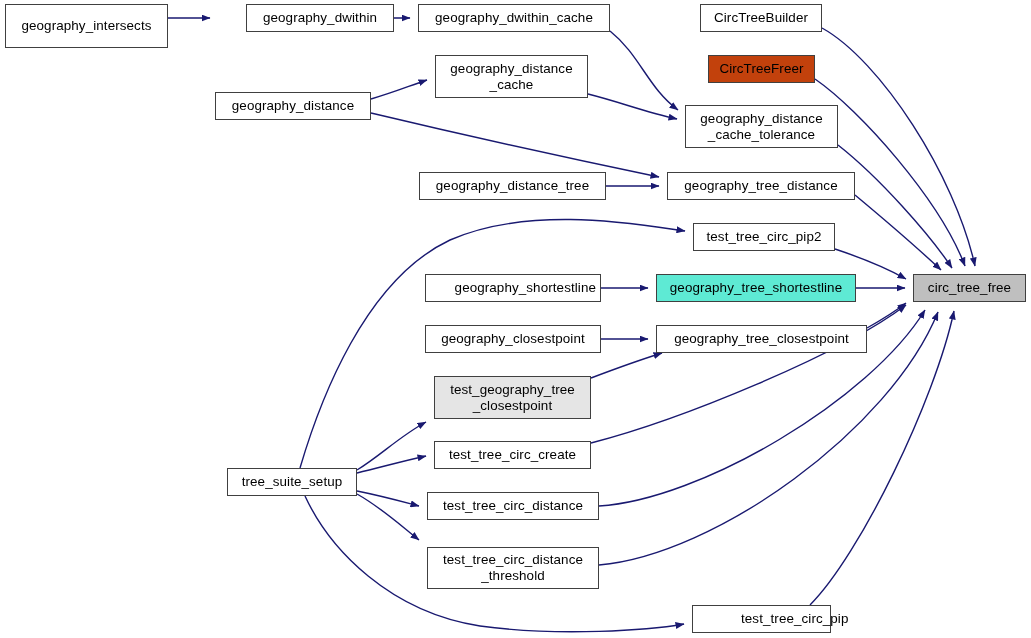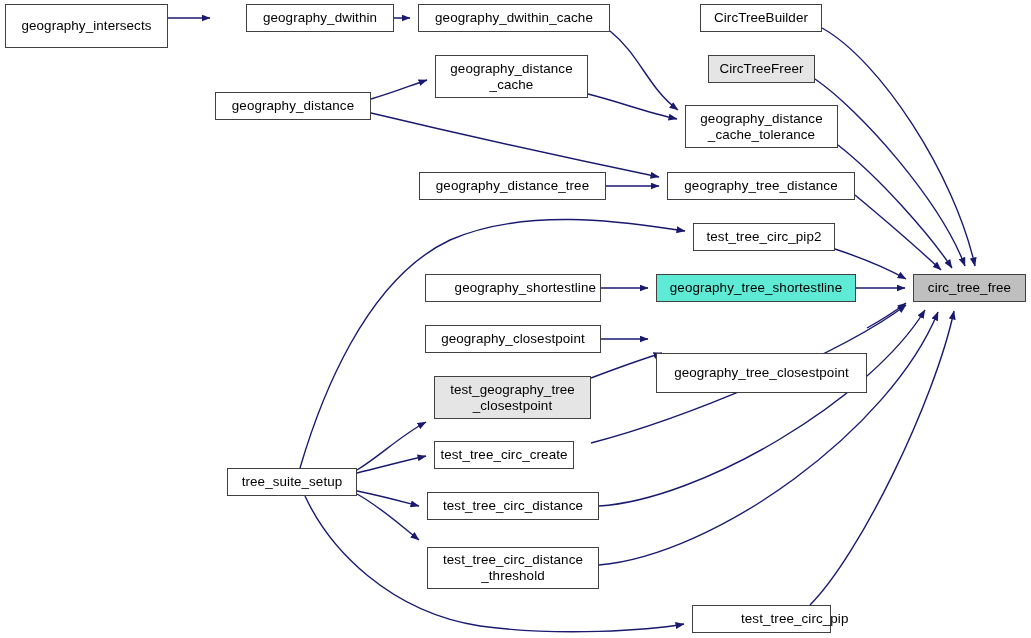--- a/index.html
+++ b/index.html
@@ -88,36 +88,36 @@
         <path d="M599,565 C715,555 890,430 938,312" fill="none" stroke="#191970" stroke-width="1.4" marker-end="url(#arrowhead)"></path>
         <path d="M305,496 C330,550 390,612 480,626 C560,637 650,630 684,624" fill="none" stroke="#191970" stroke-width="1.4" marker-end="url(#arrowhead)"></path>
         <path d="M810,605 C860,555 935,400 954,311" fill="none" stroke="#191970" stroke-width="1.4" marker-end="url(#arrowhead)"></path>
       </g>
   </svg>
   <div id="node-layer">
       <div class="node" style="left: 5px; top: 4px; width: 163px; height: 44px; border-color: rgb(64, 64, 64); background: rgb(255, 255, 255);"><span class="node-label">geography_intersects</span></div>
       <div class="node" style="left: 218px; top: 4px; width: 148px; height: 28px; border-color: rgb(64, 64, 64); background: rgb(255, 255, 255); margin-left: 28px;"><span class="node-label">geography_dwithin</span></div>
       <div class="node" style="left: 418px; top: 4px; width: 192px; height: 28px; border-color: rgb(64, 64, 64); background: rgb(255, 255, 255);"><span class="node-label">geography_dwithin_cache</span></div>
       <div class="node" style="left: 700px; top: 4px; width: 122px; height: 28px; border-color: rgb(64, 64, 64); background: rgb(255, 255, 255);"><span class="node-label">CircTreeBuilder</span></div>
-      <div class="node" style="left: 708px; top: 55px; width: 107px; height: 28px; border-color: rgb(64, 64, 64); background: #e5e5e5;"><span class="node-label">CircTreeFreer</span></div>
+      <div class="node" style="left: 708px; top: 55px; width: 107px; height: 28px; border-color: rgb(64, 64, 64); background: #c2410c;"><span class="node-label">CircTreeFreer</span></div>
       <div class="node" style="left: 435px; top: 55px; width: 153px; height: 43px; border-color: rgb(64, 64, 64); background: rgb(255, 255, 255);"><span class="node-label">geography_distance
 _cache</span></div>
       <div class="node" style="left: 215px; top: 92px; width: 156px; height: 28px; border-color: rgb(64, 64, 64); background: rgb(255, 255, 255);"><span class="node-label">geography_distance</span></div>
       <div class="node" style="left: 685px; top: 105px; width: 153px; height: 43px; border-color: rgb(64, 64, 64); background: rgb(255, 255, 255);"><span class="node-label">geography_distance
 _cache_tolerance</span></div>
       <div class="node" style="left: 419px; top: 172px; width: 187px; height: 28px; border-color: rgb(64, 64, 64); background: rgb(255, 255, 255);"><span class="node-label">geography_distance_tree</span></div>
       <div class="node" style="left: 667px; top: 172px; width: 188px; height: 28px; border-color: rgb(64, 64, 64); background: rgb(255, 255, 255);"><span class="node-label">geography_tree_distance</span></div>
       <div class="node" style="left: 693px; top: 223px; width: 142px; height: 28px; border-color: rgb(64, 64, 64); background: rgb(255, 255, 255);"><span class="node-label">test_tree_circ_pip2</span></div>
       <div class="node" style="left: 425px; top: 274px; width: 176px; height: 28px; border-color: rgb(64, 64, 64); background: rgb(255, 255, 255); text-align: right;"><span class="node-label">geography_shortestline</span></div>
       <div class="node" style="left: 656px; top: 274px; width: 200px; height: 28px; border-color: rgb(64, 64, 64); background: #5eead4;"><span class="node-label">geography_tree_shortestline</span></div>
       <div class="node highlight" style="left: 913px; top: 274px; width: 113px; height: 28px; border-color: rgb(64, 64, 64); background: rgb(191, 191, 191);"><span class="node-label">circ_tree_free</span></div>
       <div class="node" style="left: 425px; top: 325px; width: 176px; height: 28px; border-color: rgb(64, 64, 64); background: rgb(255, 255, 255);"><span class="node-label">geography_closestpoint</span></div>
-      <div class="node" style="left: 656px; top: 325px; width: 211px; height: 40px; border-color: rgb(64, 64, 64); background: rgb(255, 255, 255); margin-top: 28px;"><span class="node-label">geography_tree_closestpoint</span></div>
+      <div class="node" style="left: 656px; top: 325px; width: 211px; height: 28px; border-color: rgb(64, 64, 64); background: rgb(255, 255, 255);"><span class="node-label">geography_tree_closestpoint</span></div>
       <div class="node" style="left: 434px; top: 376px; width: 157px; height: 43px; border-color: rgb(64, 64, 64); background: #e5e5e5;"><span class="node-label">test_geography_tree
 _closestpoint</span></div>
-      <div class="node" style="left: 434px; top: 441px; width: 140px; height: 28px; border-color: rgb(64, 64, 64); background: rgb(255, 255, 255);"><span class="node-label">test_tree_circ_create</span></div>
+      <div class="node" style="left: 434px; top: 441px; width: 157px; height: 28px; border-color: rgb(64, 64, 64); background: rgb(255, 255, 255);"><span class="node-label">test_tree_circ_create</span></div>
       <div class="node" style="left: 227px; top: 468px; width: 130px; height: 28px; border-color: rgb(64, 64, 64); background: rgb(255, 255, 255);"><span class="node-label">tree_suite_setup</span></div>
       <div class="node" style="left: 427px; top: 492px; width: 172px; height: 28px; border-color: rgb(64, 64, 64); background: rgb(255, 255, 255);"><span class="node-label">test_tree_circ_distance</span></div>
       <div class="node" style="left: 427px; top: 547px; width: 172px; height: 42px; border-color: rgb(64, 64, 64); background: rgb(255, 255, 255);"><span class="node-label">test_tree_circ_distance
 _threshold</span></div>
       <div class="node" style="left: 692px; top: 605px; width: 139px; height: 28px; border-color: rgb(64, 64, 64); background: rgb(255, 255, 255); padding-left: 44px;"><span class="node-label">test_tree_circ_pip</span></div>
     </div>
 </div>
 
 </body></html>

